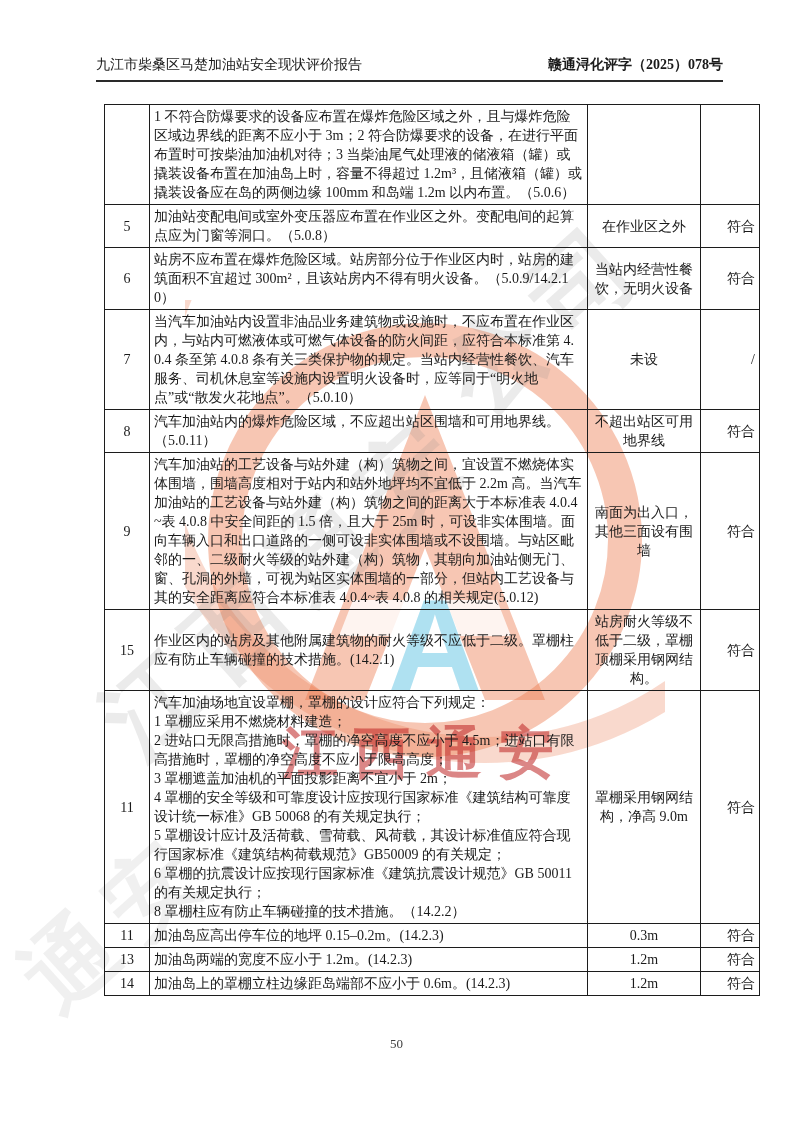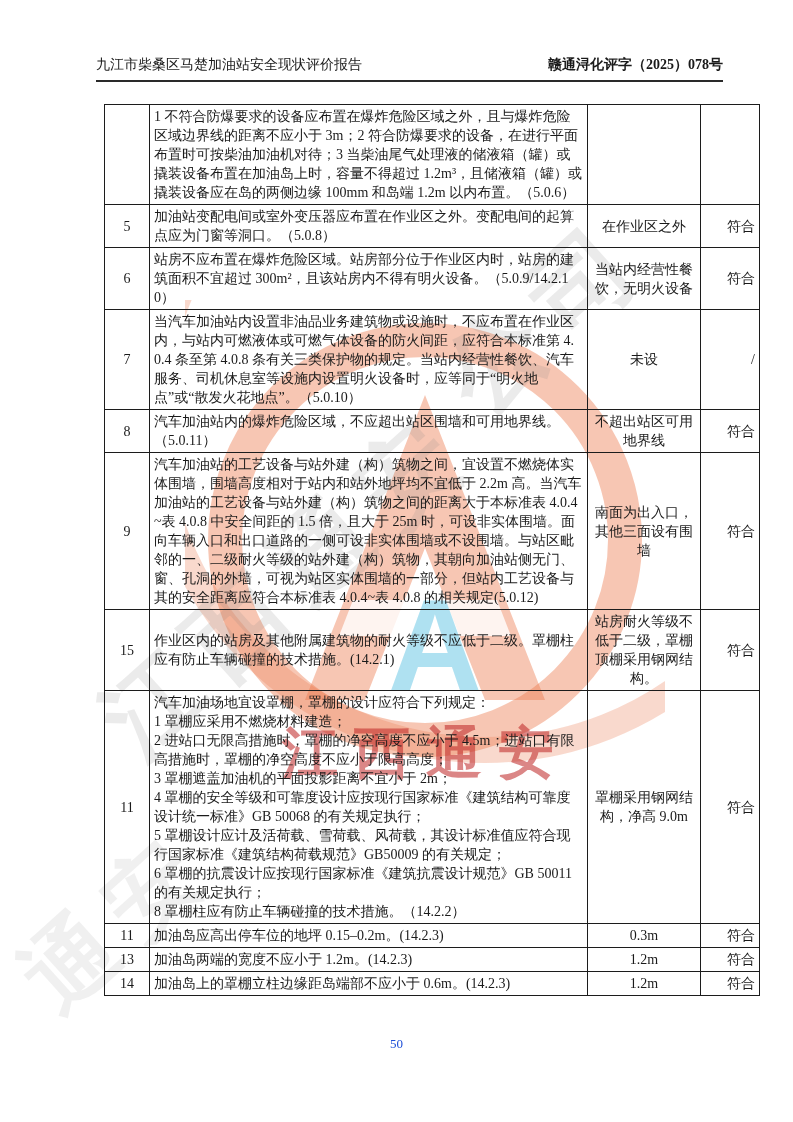--- a/index.html
+++ b/index.html
@@ -72,21 +72,21 @@
   }
   td.c-no{width:36px;text-align:center;padding:2px 1px;}
   td.c-content{width:429px;text-align:left;white-space:pre-wrap;}
   td.c-result{width:104px;text-align:center;padding:2px 3px;margin-top:16px;}
   td.c-concl{width:50px;text-align:right;padding:2px 1px;}
   tr.bold-row td.c-content{font-weight:normal;}
 
   
   .footer{
     position:absolute;left:0;top:1036px;width:100%;
-    text-align:center;font-size:13px;color:#1d4ed8;z-index:2;
+    text-align:center;font-size:13px;color:#404040;z-index:2;
   }
 </style>
 </head>
 <body>
 
 <div class="page">
 
   <div class="wm-layer">
     <svg class="wm-seal" width="480" height="480" viewBox="0 0 480 480">
       <circle cx="240" cy="240" r="200" fill="none" stroke="rgba(235,120,75,0.42)" stroke-width="34"></circle>

